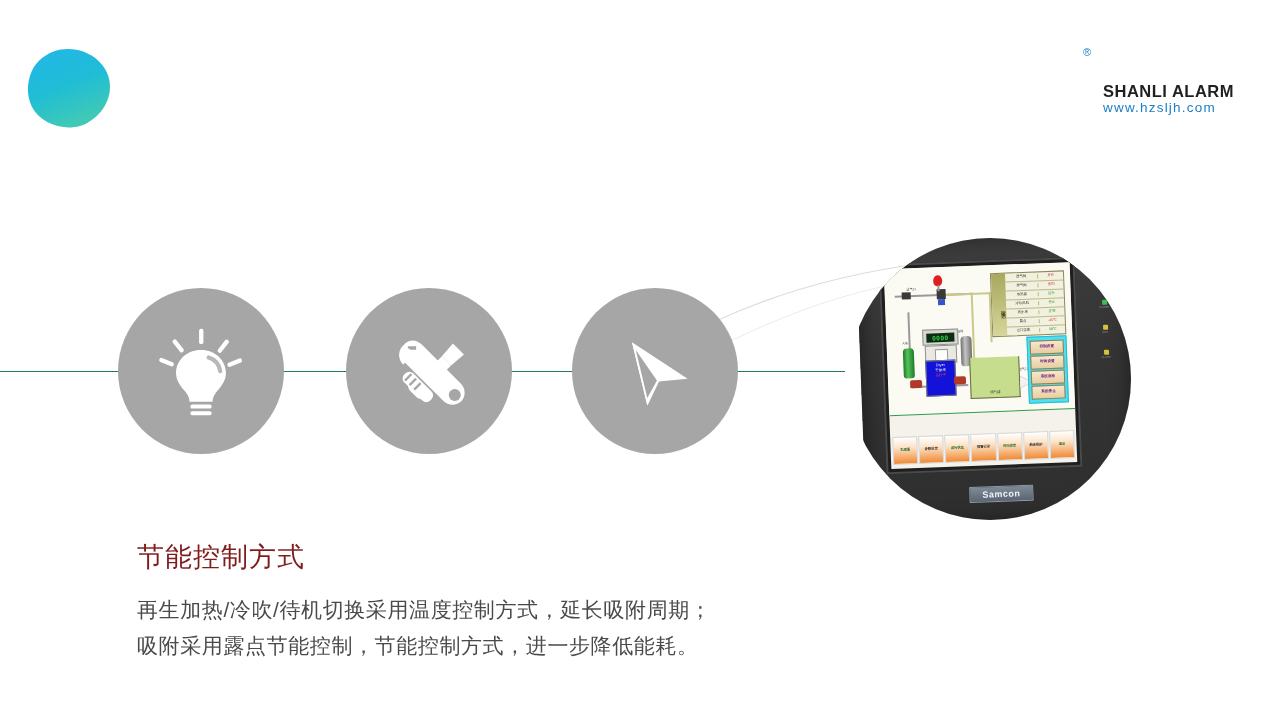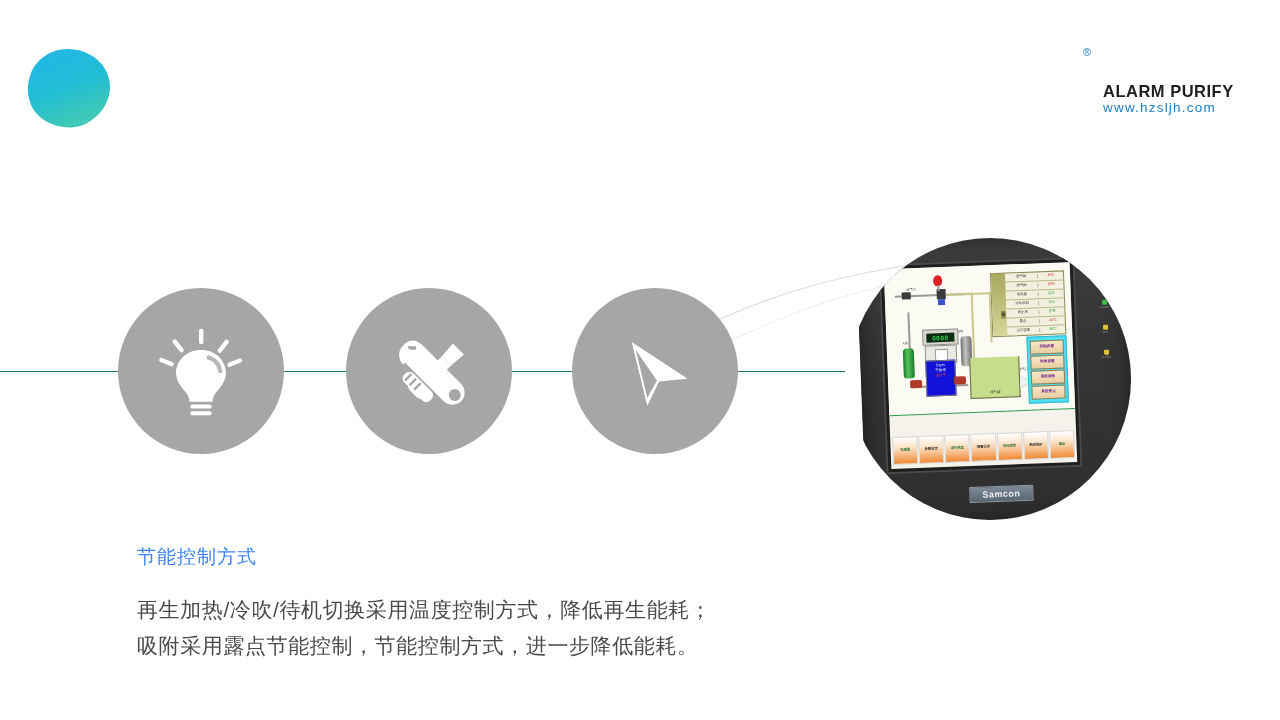--- a/index.html
+++ b/index.html
@@ -429,23 +429,23 @@
     font-size: 9px;
     font-weight: 700;
     letter-spacing: 0.5px;
   }
 
   
   .sub-title {
     position: absolute;
     left: 137px;
     top: 538px;
-    font-size: 19px;
+    font-size: 27px;
     line-height: 38px;
-    color: #3b82f6;
+    color: #7f1d1d;
     letter-spacing: 1px;
     white-space: nowrap;
   }
   .body-lines {
     position: absolute;
     left: 137px;
     top: 592px;
     font-size: 21px;
     line-height: 36px;
     color: #4a4a4a;
@@ -467,21 +467,21 @@
           <stop offset="100%" stop-color="#3fc9b6"></stop>
         </linearGradient>
       </defs>
       <path d="M44 2 C66 2 86 18 86 40 C86 58 72 74 56 79 C38 84 16 76 8 60 C0 44 4 22 18 11 C26 5 34 2 44 2 Z" fill="url(#blobGrad)"></path>
     </svg>
   </div>
 
 
   <div class="logo">
     <div class="logo-reg">®</div>
-    <div class="logo-en">ALARM PURIFY</div>
+    <div class="logo-en">SHANLI ALARM</div>
     <div class="logo-url">www.hzsljh.com</div>
   </div>
 
   <div class="timeline-line"></div>
 
   <div class="deco-arc">
     <svg viewBox="0 0 330 130" width="330" height="130">
       <path d="M2 128 C60 96 150 30 326 8" fill="none" stroke="#dcdcdc" stroke-width="1.2"></path>
       <path d="M40 128 C110 100 200 40 328 24" fill="none" stroke="#ececec" stroke-width="1"></path>
     </svg>
@@ -650,17 +650,17 @@
       </div>
 
       <div class="device-brand">Samcon</div>
 
     </div>
   </div>
 
   <div class="sub-title">节能控制方式</div>
 
   <div class="body-lines">
-    <div>再生加热/冷吹/待机切换采用温度控制方式，降低再生能耗；</div>
+    <div>再生加热/冷吹/待机切换采用温度控制方式，延长吸附周期；</div>
     <div>吸附采用露点节能控制，节能控制方式，进一步降低能耗。</div>
   </div>
 
 </div>
 
 </body></html>

